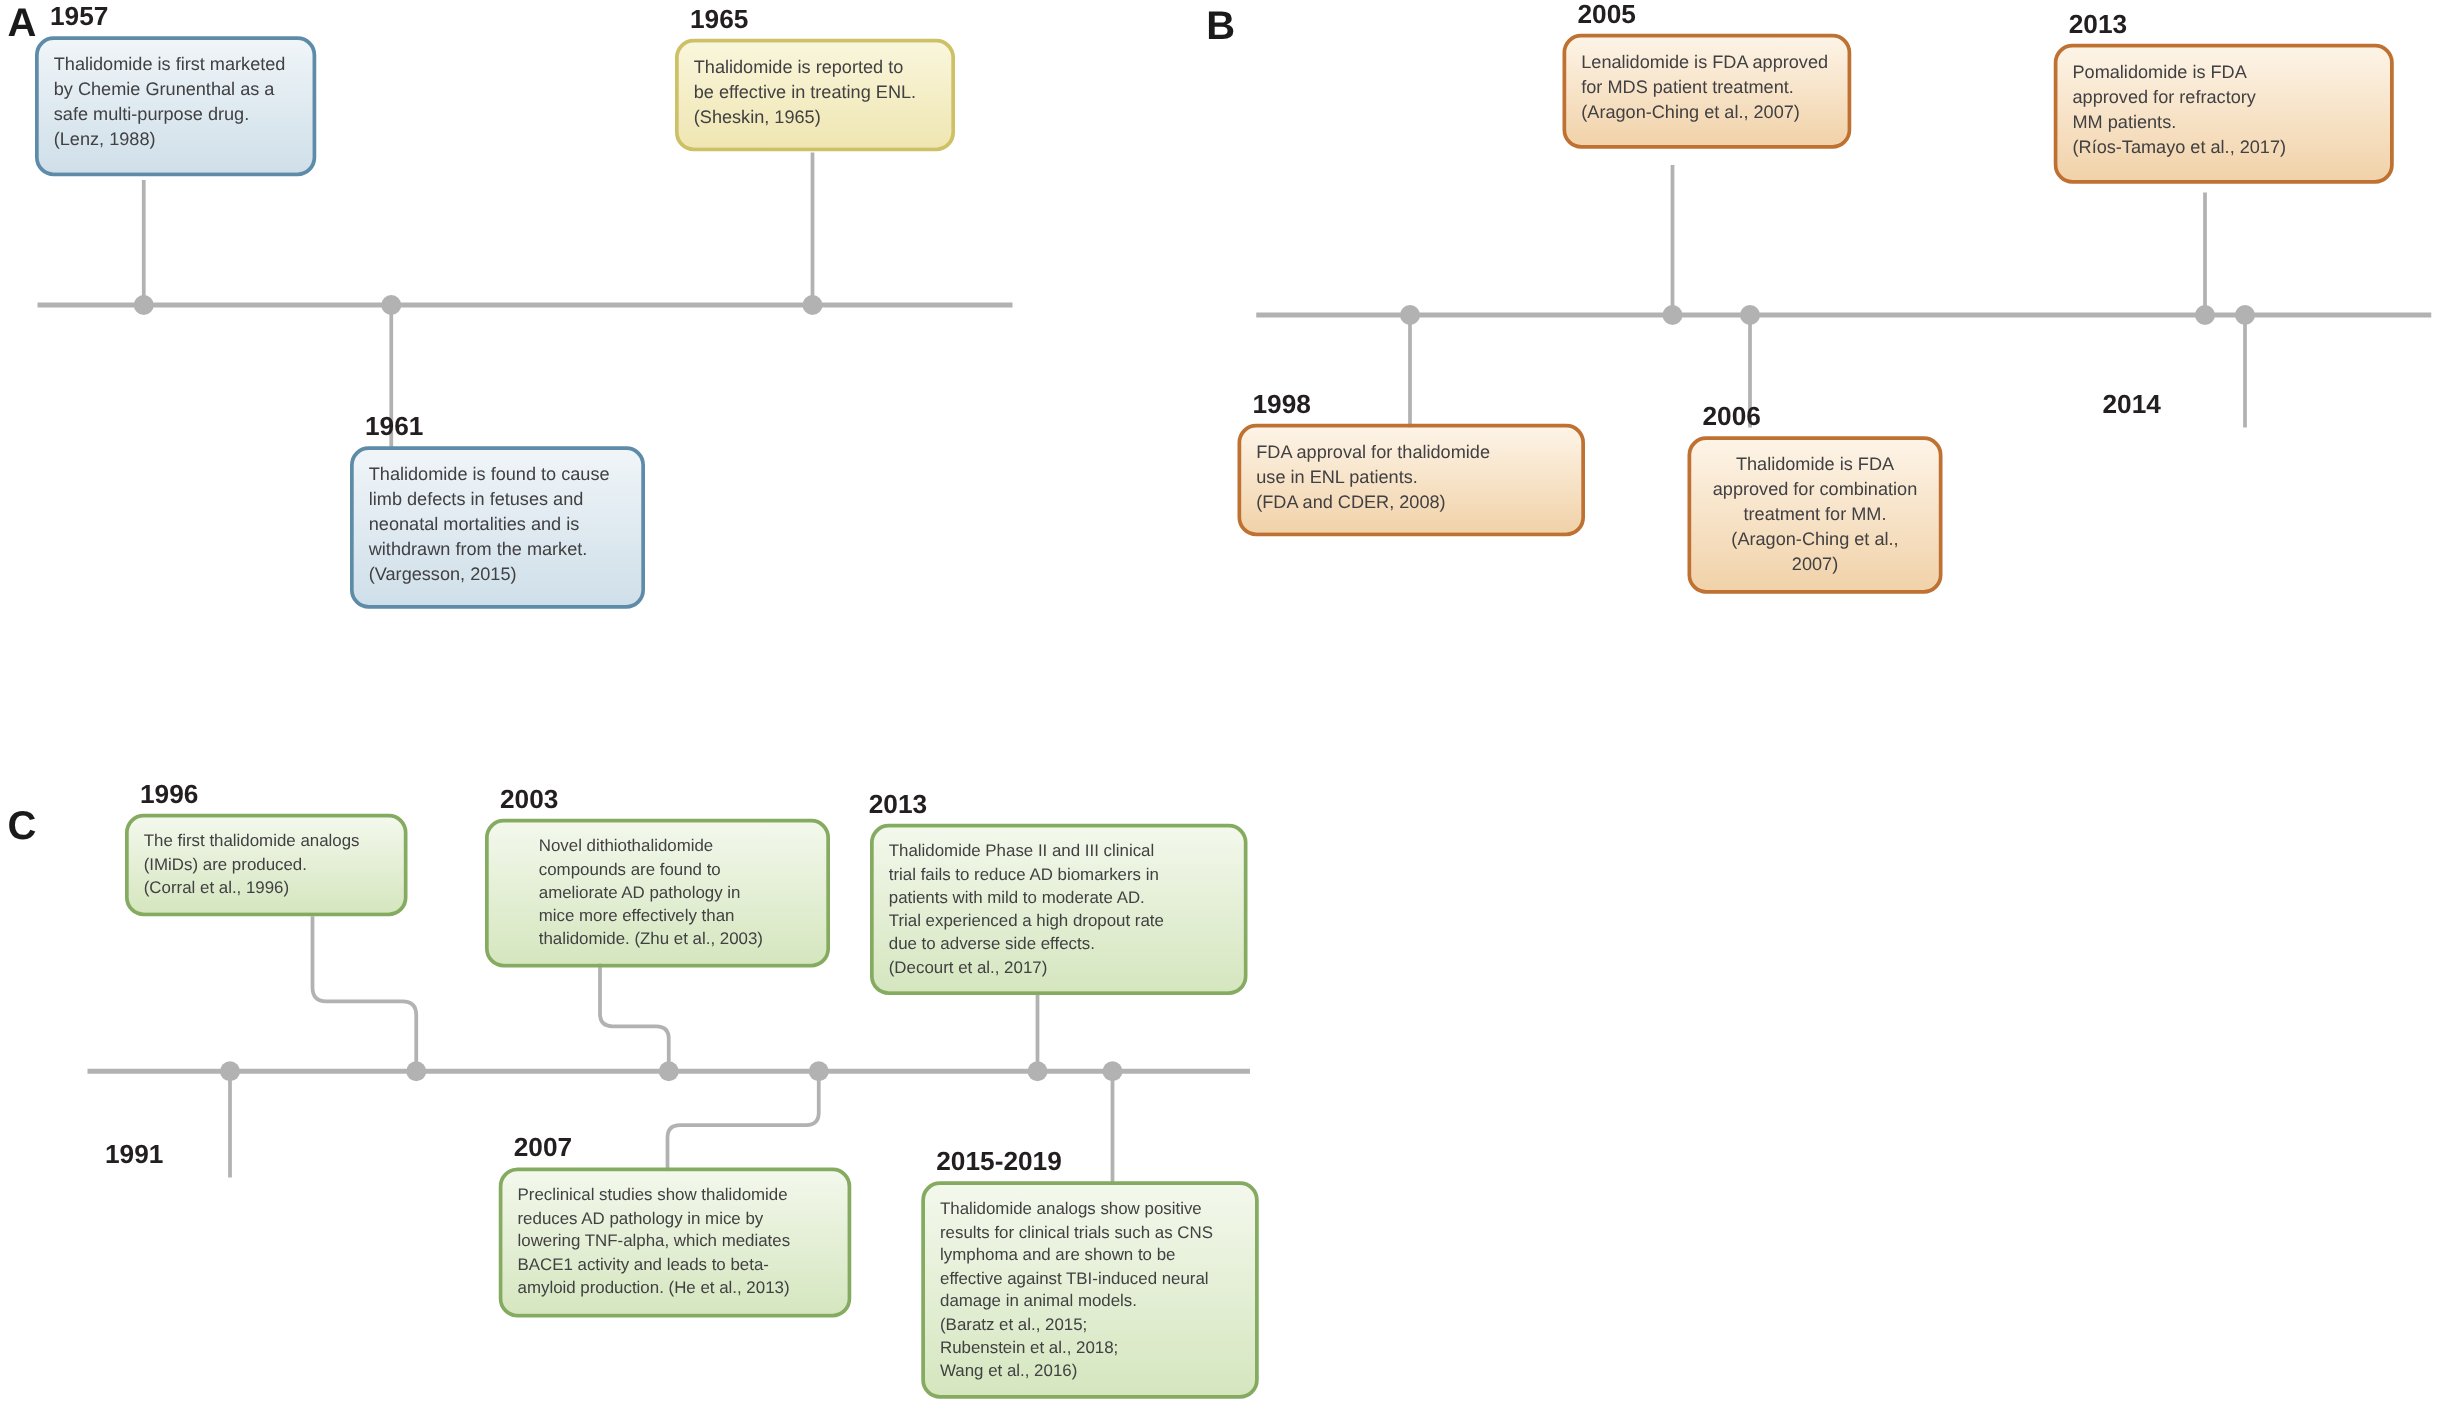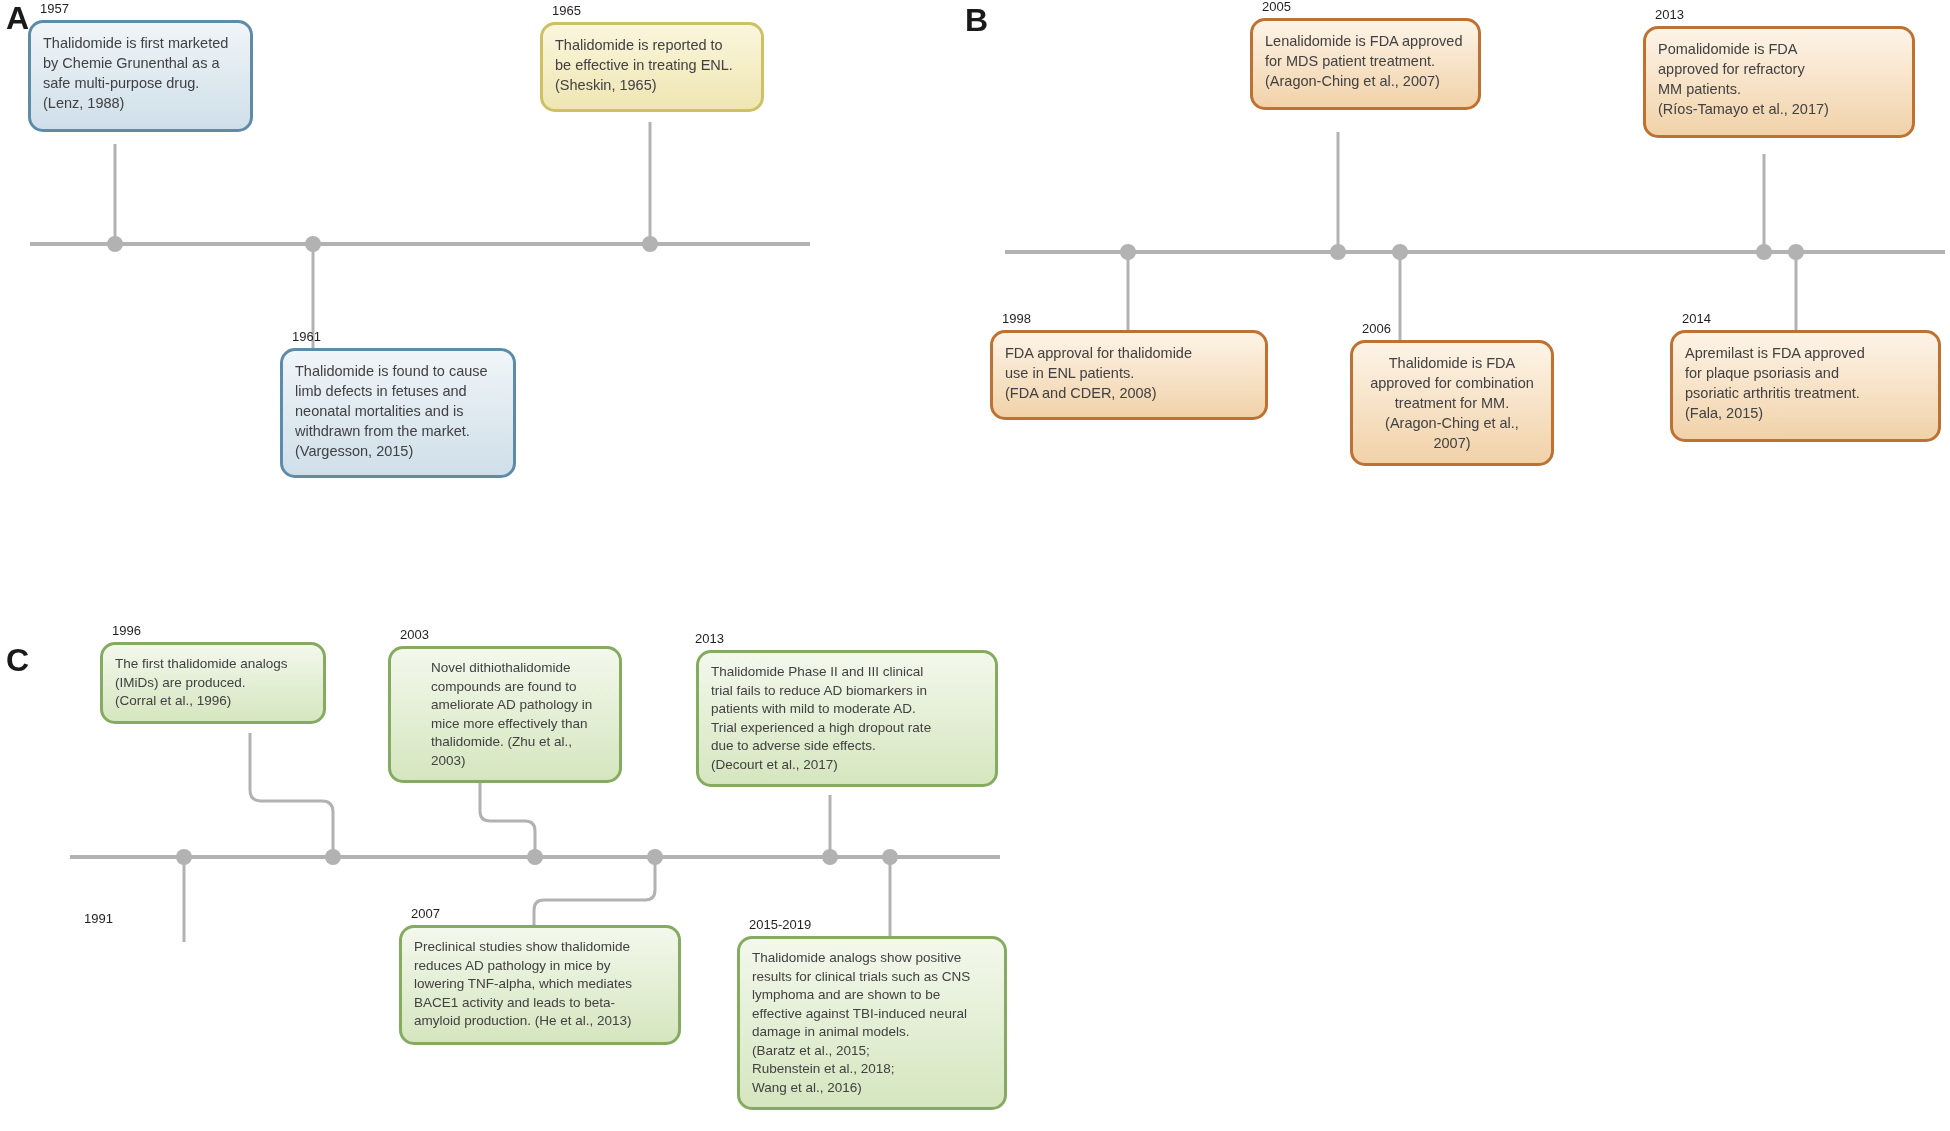--- a/index.html
+++ b/index.html
@@ -11,21 +11,21 @@
     overflow:hidden;
   }
   svg.wires{position:absolute;left:0;top:0;width:1950px;height:1131px;}
   .panel-letter{
     position:absolute;
     font-size:32px;font-weight:bold;color:#1a1a1a;
     line-height:1;
   }
   .event{position:absolute;}
   .year{
-    font-size:13px;font-weight:normal;color:#231f20;
+    font-size:21px;font-weight:bold;color:#231f20;
     margin:0 0 4px 12px;line-height:1.1;
   }
   .box{
     box-sizing:border-box;
     border-radius:15px;
     padding:10px 12px;
     white-space:pre-line;
     color:#414042;
     position:relative;
   }
@@ -142,35 +142,31 @@
   </div>
   <div class="event" style="left:1350px;top:312px;margin-top:10px;">
     <div class="year">2006</div>
     <div class="box orange ab-text" style="width:204px;min-height:112px;text-align:center;">Thalidomide is FDA
 approved for combination
 treatment for MM.
 (Aragon-Ching et al., 2007)</div>
   </div>
   <div class="event" style="left:1670px;top:312px;">
     <div class="year">2014</div>
-    <div class="box orange ab-text" style="width:271px;min-height:112px;">Apremilast is FDA approved
-for plaque psoriasis and
-psoriatic arthritis treatment.
-(Fala, 2015)</div>
   </div>
 
   <div class="event" style="left:100px;top:624px;">
     <div class="year">1996</div>
     <div class="box green c-text" style="width:226px;min-height:80px;">The first thalidomide analogs
 (IMiDs) are produced.
 (Corral et al., 1996)</div>
   </div>
   <div class="event" style="left:388px;top:628px;">
     <div class="year">2003</div>
-    <div class="box green c-text" style="width:234px;min-height:114px;padding-left:40px;">Novel dithiothalidomide
+    <div class="box green c-text" style="width:276px;min-height:114px;padding-left:40px;">Novel dithiothalidomide
 compounds are found to
 ameliorate AD pathology in
 mice more effectively than
 thalidomide. (Zhu et al., 2003)</div>
   </div>
   <div class="event" style="left:683px;top:632px;">
     <div class="year">2013</div>
     <div class="box green c-text" style="width:302px;min-height:133px;margin-left:13px;">Thalidomide Phase II and III clinical
 trial fails to reduce AD biomarkers in
 patients with mild to moderate AD.

